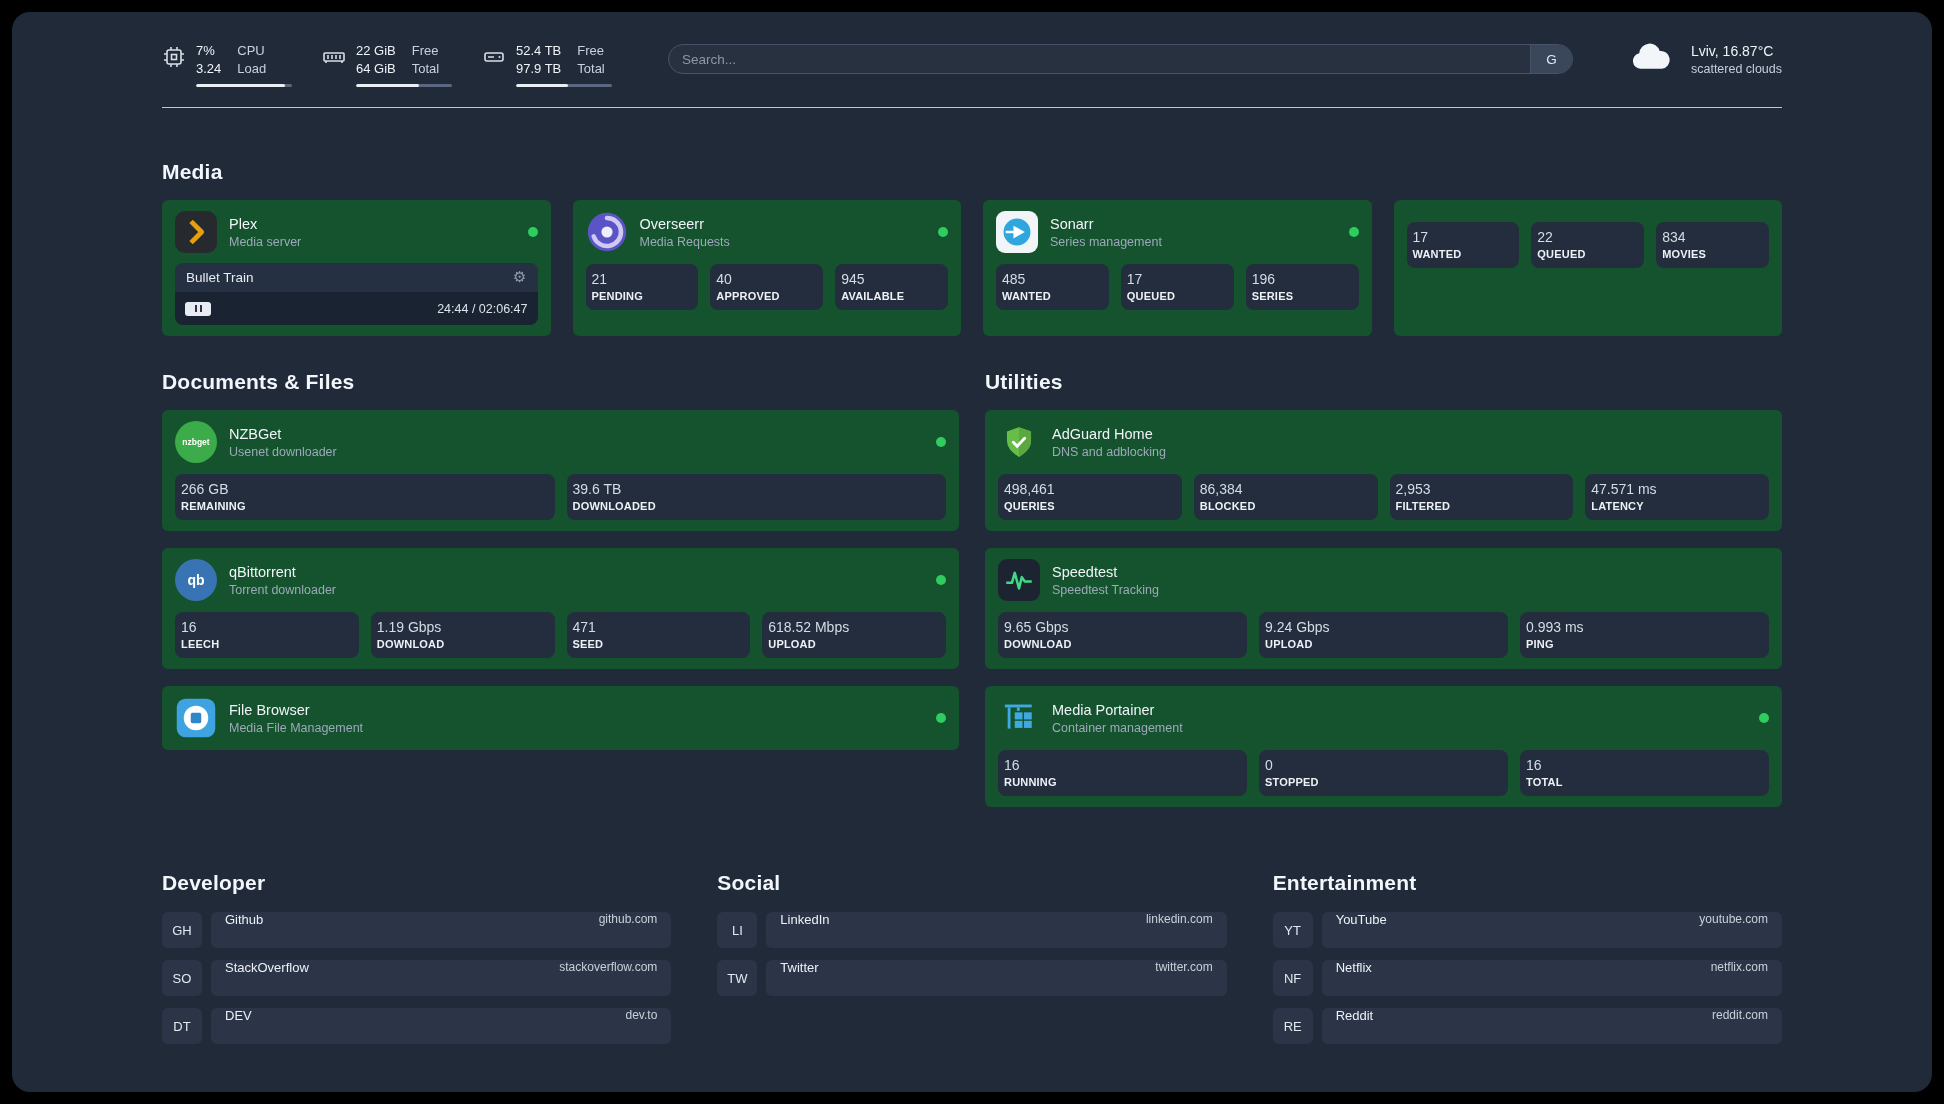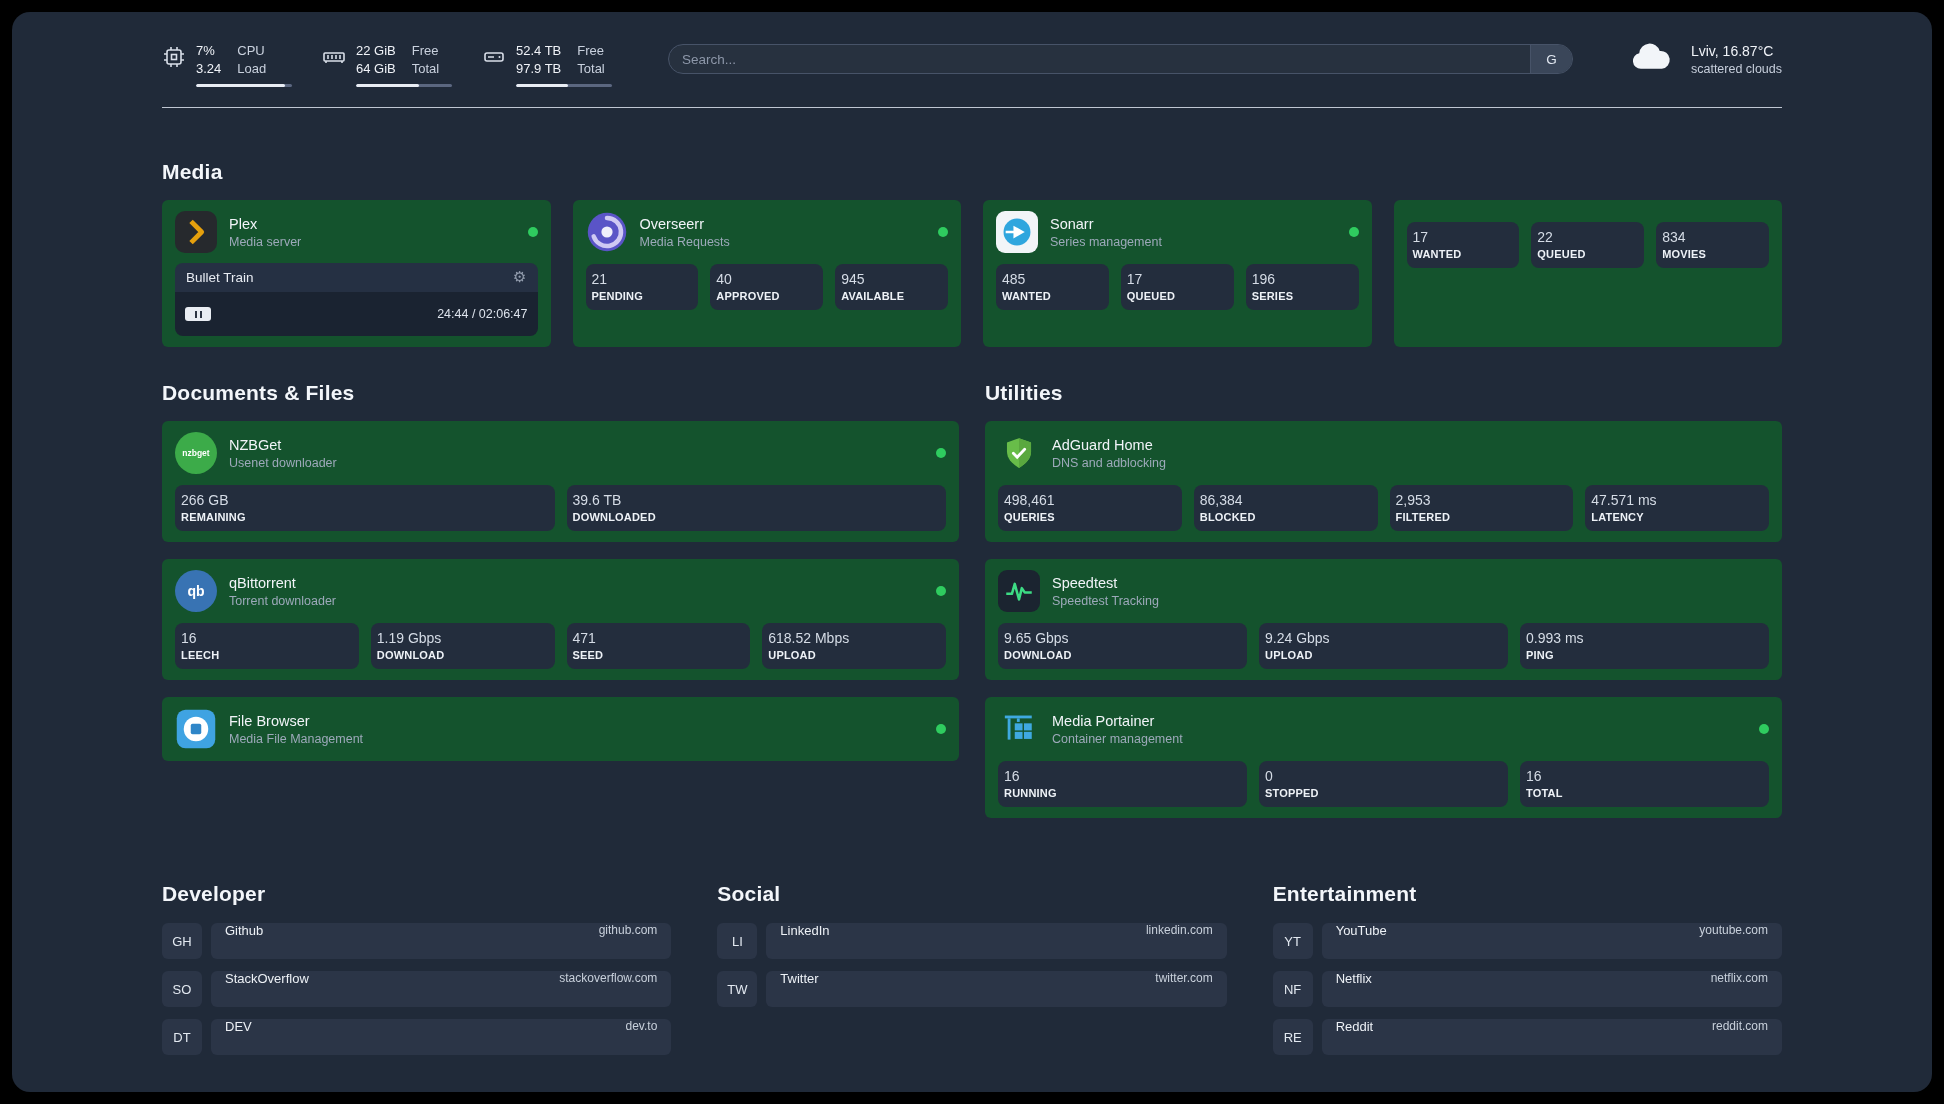--- a/index.html
+++ b/index.html
@@ -63,21 +63,21 @@
   .circle { border-radius:50%; }
   .light-bg { background:#f2f5f8; }
   .nzb-icon { background:#3cab49; color:#fff; font-size:8.5px; font-weight:700; }
   .qb-icon { background:#3873b3; color:#fff; font-size:14px; font-weight:700; }
   .speed-icon { background:#1b2430; }
 
   .player { margin-top:10px; border-radius:8px; overflow:hidden; }
   .player-head { background:#253043; display:flex; align-items:center; justify-content:space-between;
     padding:7px 11px; font-size:13.5px; color:#e7ebf2; }
   .gear { color:#939dae; font-size:15px; cursor:pointer; line-height:1; font-family:"DejaVu Sans", sans-serif; }
-  .player-bar { background:#1a2331; display:flex; align-items:center; padding:6px 10px; height:44px; }
+  .player-bar { background:#1a2331; display:flex; align-items:center; padding:6px 10px; height:33px; }
   .pause-pill { width:26px; height:14px; background:#e9edf3; border-radius:3px; display:flex;
     align-items:center; justify-content:center; gap:3px; cursor:pointer; }
   .pause-pill i { width:2px; height:7px; background:#2b3442; }
   .player-time { margin-left:auto; font-size:12.5px; color:#dde3ec; }
 
   .mid { display:grid; grid-template-columns:1fr 1fr; gap:26px; margin-top:34px; }
   .cards-col { display:flex; flex-direction:column; gap:17px; margin-top:16px; }
 
   
   .bm-zone { display:grid; grid-template-columns:1fr 1fr 1fr; gap:46px; margin-top:64px; }

